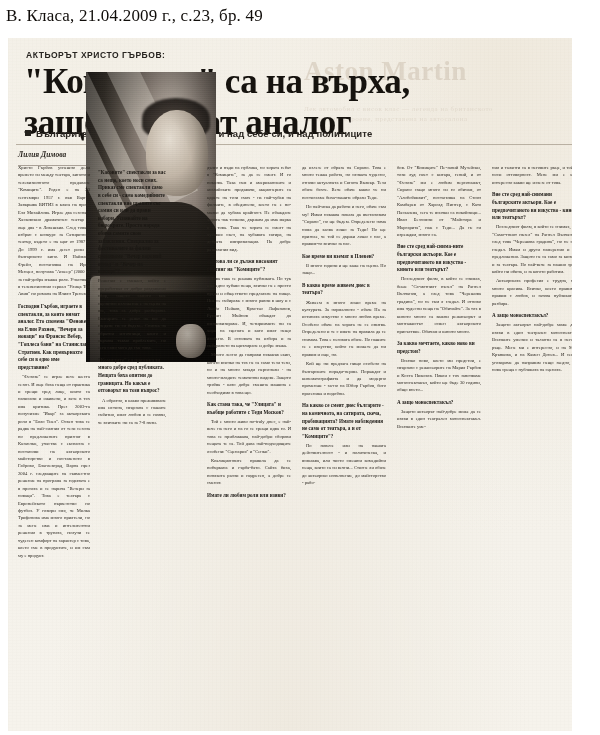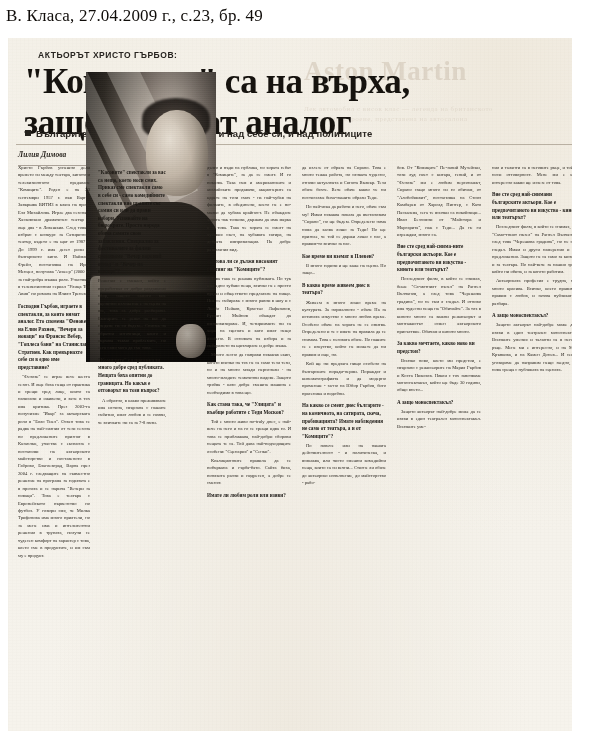--- a/index.html
+++ b/index.html
@@ -38,21 +38,21 @@
   .ghost{
     position:absolute;right:18px;top:18px;width:250px;
     font-family:"Liberation Serif", serif;
     font-size:27px;font-weight:700;color:#cfc3b2;opacity:.55;
     letter-spacing:.5px;pointer-events:none;
   }
   .ghost .g2{display:block;font-size:7px;font-weight:400;line-height:1.45;margin-top:17px;color:#d6ccbd;}
 
   
   .kicker{
-    position:absolute;left:30px;top:12px;
+    position:absolute;left:18px;top:12px;
     font-family:"Liberation Sans", sans-serif;
     font-size:8.5px;font-weight:700;letter-spacing:.55px;color:#272420;
   }
 
   
   .headline{
     position:absolute;left:16px;top:24px;width:556px;
     font-family:"Liberation Serif", serif;
     font-weight:700;font-size:35px;line-height:1.17;
     letter-spacing:-.4px;color:#15120e;
@@ -156,21 +156,21 @@
   .photo .tex{
     position:absolute;inset:0;opacity:.35;
     background-image:repeating-linear-gradient(0deg, rgba(255,255,255,.05) 0 1px, rgba(0,0,0,.05) 1px 2px);
   }
 </style>
 </head>
 <body>
 
 <div class="page">
 
-  <div class="source-line">В. Класа, 27.04.2009 г., с.23, бр. 49</div>
+  <div class="source-line">В. Класа, 21.04.2009 г., с.23, бр. 49</div>
 
   <div class="clipping">
 
     <div class="ghost">
       <span>Aston Martin</span>
       <span class="g2">Лек автомобил с висок клас — легенда на британското автомобилостроене, представена на автосалона</span>
     </div>
 
     <div class="kicker">АКТЬОРЪТ ХРИСТО ГЪРБОВ:</div>
 

